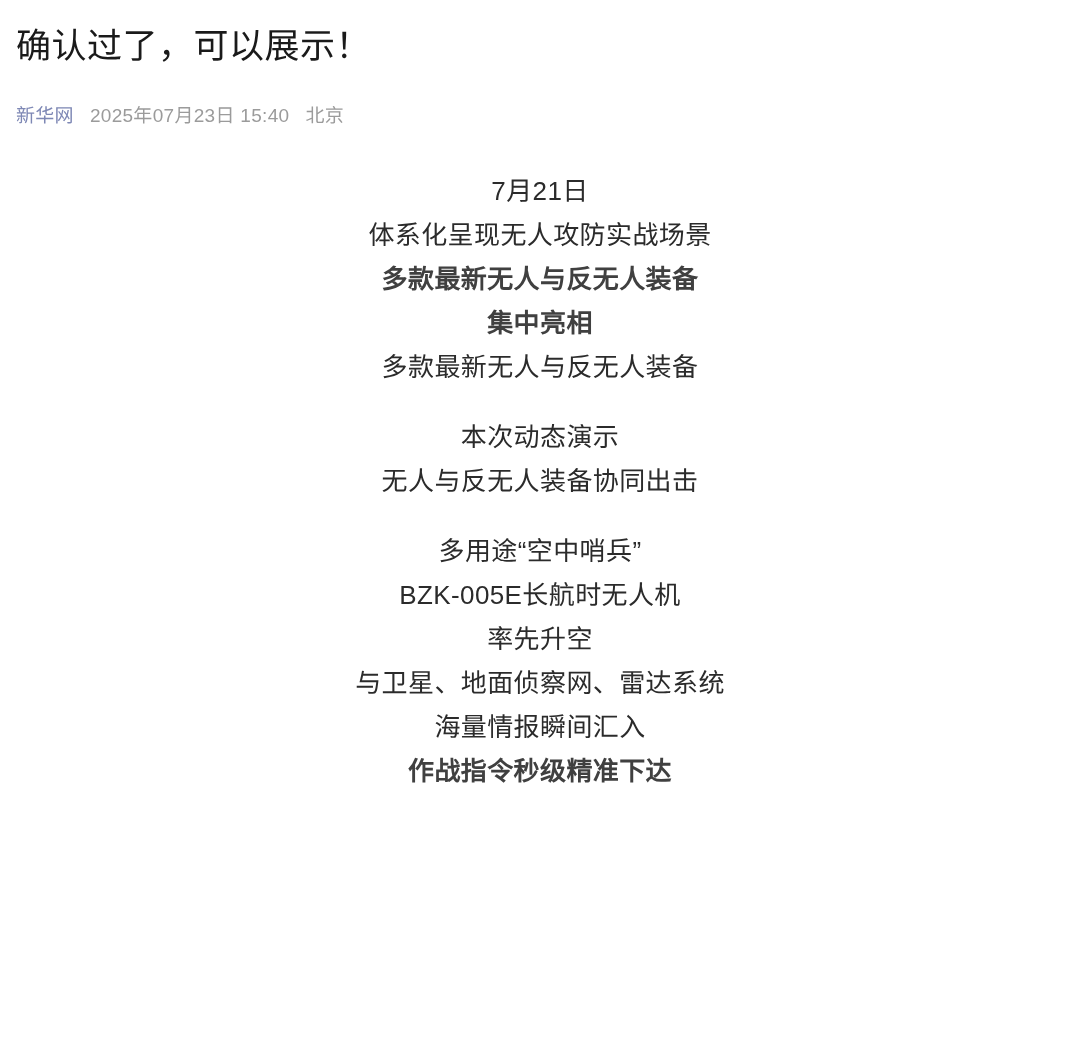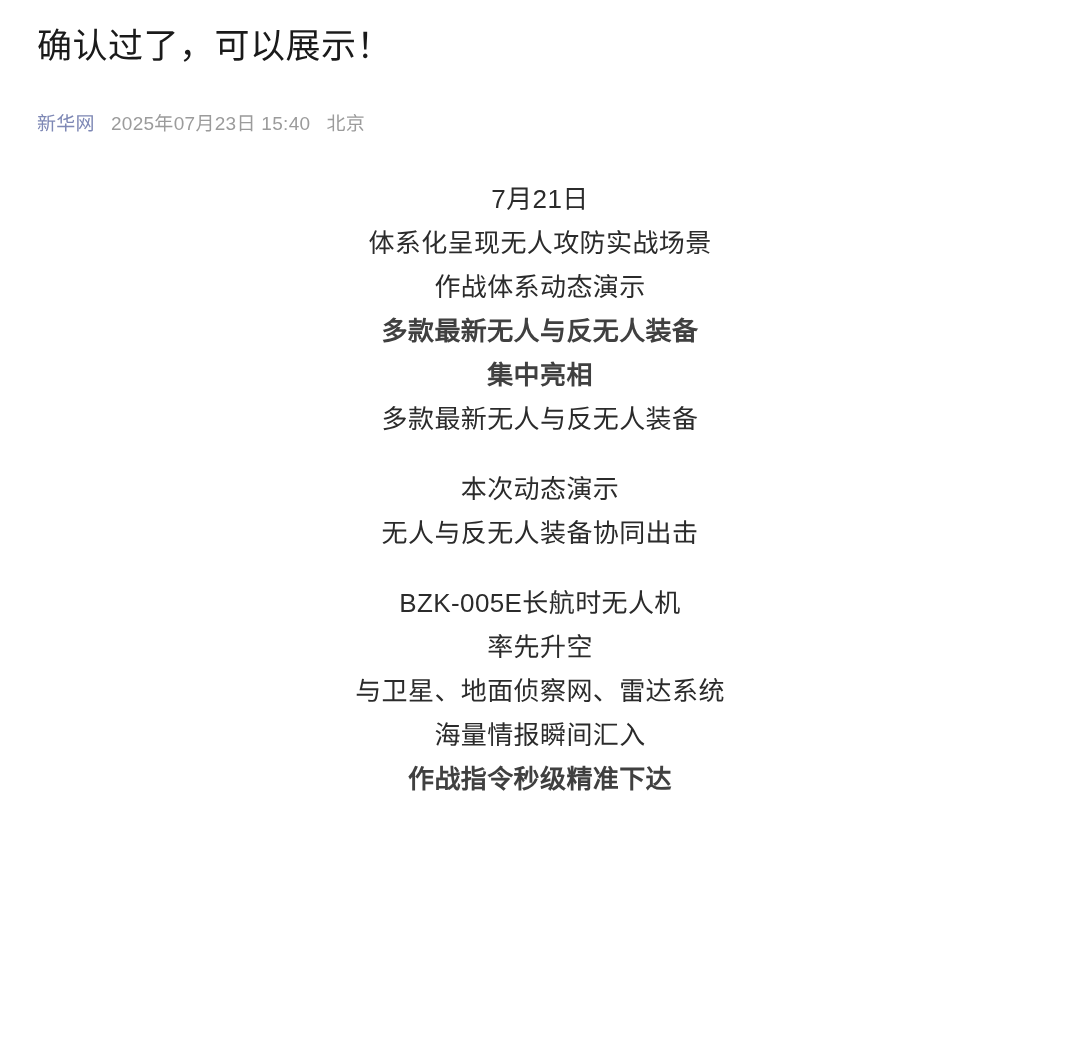--- a/index.html
+++ b/index.html
@@ -10,32 +10,32 @@
   body {
     width: 1080px;
     height: 1050px;
     font-family: "Liberation Sans", "DejaVu Sans", sans-serif;
     color: #222222;
     overflow: hidden;
   }
   .article {
     width: 1080px;
     box-sizing: border-box;
-    padding: 0 37px;
+    padding: 0 16px;
   }
   .headline {
     font-size: 35px;
     line-height: 1.35;
     font-weight: 400;
     color: #1a1a1a;
     margin: 22px 0 0 0;
     letter-spacing: 0.5px;
   }
   .meta {
-    margin-top: 39px;
+    margin-top: 31px;
     font-size: 19px;
     color: #9b9b9b;
     display: flex;
     align-items: center;
     gap: 16px;
     letter-spacing: 0.3px;
   }
   .meta .source {
     color: #7e88b5;
   }
@@ -69,28 +69,28 @@
 
   <div class="meta">
     <span class="source">新华网</span>
     <span class="datetime">2025年07月23日 15:40</span>
     <span class="location">北京</span>
   </div>
 
   <div class="body-block">
     <div class="line">7月21日</div>
     <div class="line">体系化呈现无人攻防实战场景</div>
-    <div class="line">作战体系动态演示</div>
     <div class="line em">多款最新无人与反无人装备</div>
     <div class="line em">集中亮相</div>
     <div class="line">多款最新无人与反无人装备</div>
     <div class="line spacer"></div>
     <div class="line">本次动态演示</div>
     <div class="line">无人与反无人装备协同出击</div>
     <div class="line spacer"></div>
+    <div class="line">多用途“空中哨兵”</div>
     <div class="line">BZK-005E长航时无人机</div>
     <div class="line">率先升空</div>
     <div class="line">与卫星、地面侦察网、雷达系统</div>
     <div class="line">海量情报瞬间汇入</div>
     <div class="line em">作战指令秒级精准下达</div>
   </div>
 
 </div>
 
 </body></html>

